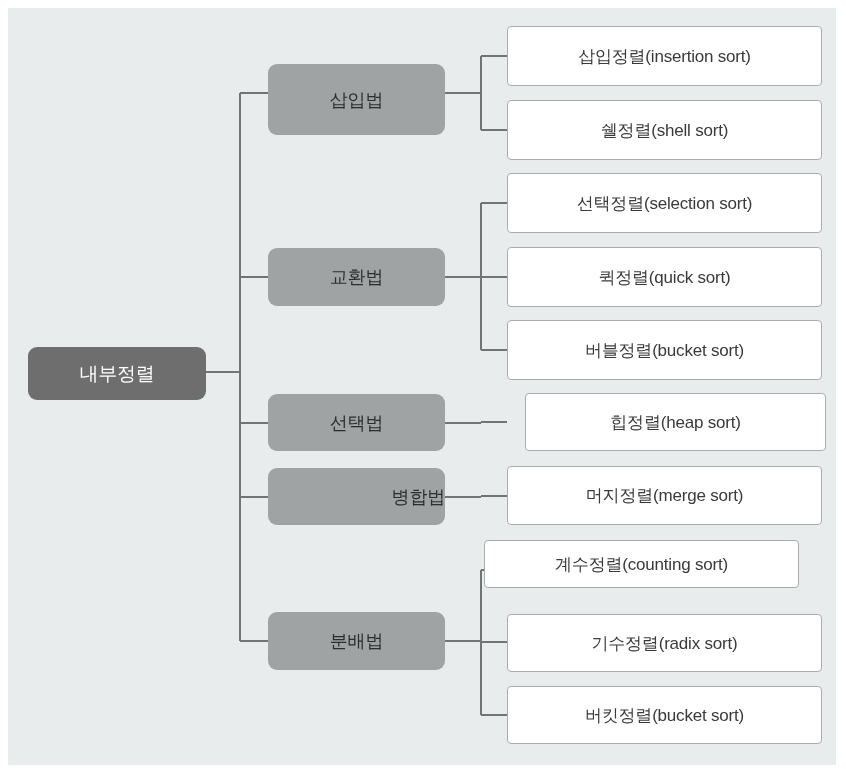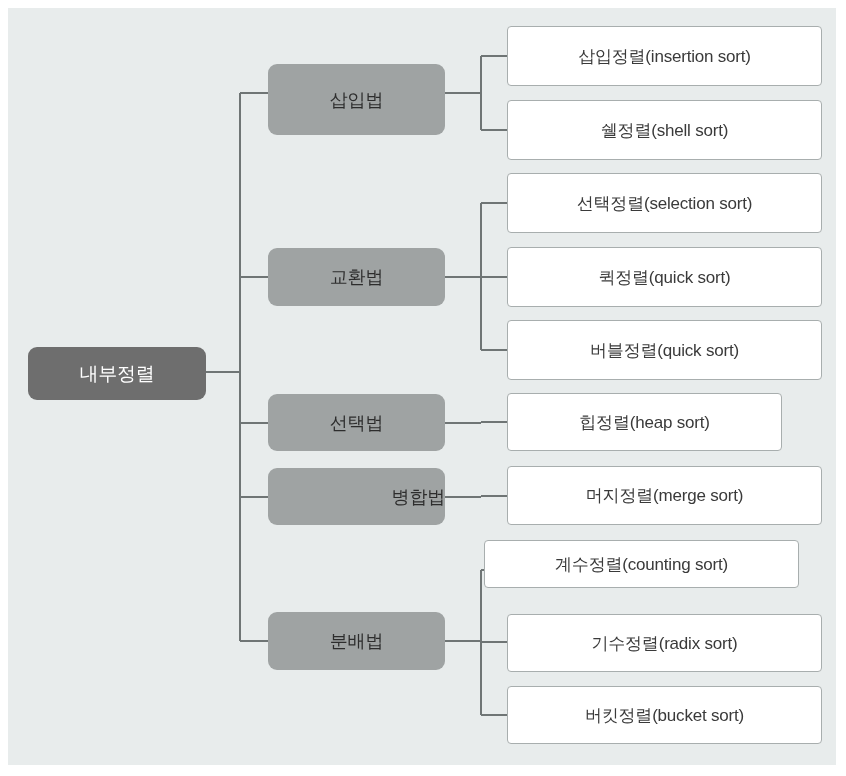--- a/index.html
+++ b/index.html
@@ -126,23 +126,23 @@
         <div class="node node-leaf" style="left: 507px; top: 100px; width: 315px; height: 60px;">
           <span>쉘정렬(shell sort)</span>
         </div>
         <div class="node node-leaf" style="left: 507px; top: 173px; width: 315px; height: 60px;">
           <span>선택정렬(selection sort)</span>
         </div>
         <div class="node node-leaf" style="left: 507px; top: 247px; width: 315px; height: 60px;">
           <span>퀵정렬(quick sort)</span>
         </div>
         <div class="node node-leaf" style="left: 507px; top: 320px; width: 315px; height: 60px;">
-          <span>버블정렬(quick sort)</span>
+          <span>버블정렬(bucket sort)</span>
         </div>
-        <div class="node node-leaf" style="left: 507px; top: 393px; width: 275px; height: 58px;">
+        <div class="node node-leaf" style="left: 525px; top: 393px; width: 301px; height: 58px;">
           <span>힙정렬(heap sort)</span>
         </div>
         <div class="node node-leaf" style="left: 507px; top: 466px; width: 315px; height: 59px;">
           <span>머지정렬(merge sort)</span>
         </div>
         <div class="node node-leaf" style="left: 484px; top: 540px; width: 315px; height: 48px;">
           <span>계수정렬(counting sort)</span>
         </div>
         <div class="node node-leaf" style="left: 507px; top: 614px; width: 315px; height: 58px; justify-content: center;">
           <span>기수정렬(radix sort)</span>

